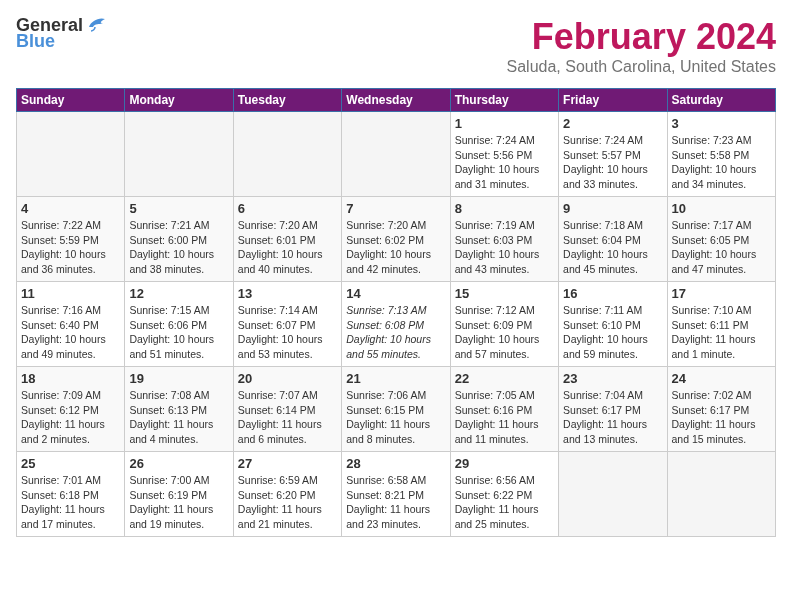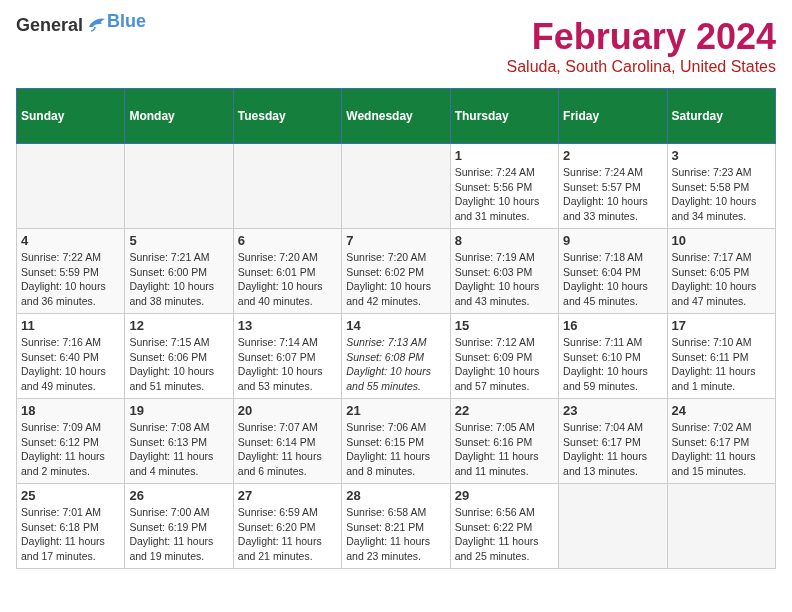--- a/index.html
+++ b/index.html
@@ -29,31 +29,31 @@
     .title-section {
       text-align: right;
     }
     .month-title {
       font-size: 36px;
       font-weight: bold;
       color: #be185d;
     }
     .location-title {
       font-size: 16px;
-      color: #b91c1c;
+      color: #737373;
     }
     .calendar-table {
       width: 100%;
       border-collapse: collapse;
       font-size: 11px;
     }
     .calendar-table th {
-      background-color: #15803d;
+      background-color: #701a75;
       color: #fff;
-      padding: 20px 4px;
+      padding: 4px 4px;
       text-align: left;
       font-size: 12px;
       border: 1px solid #3a6fa8;
     }
     .calendar-table td {
       border: 1px solid #ccc;
       vertical-align: top;
       padding: 4px;
       width: calc(100% / 7);
       height: 85px;
@@ -81,21 +81,21 @@
     }
     .row-odd td {
       background: #fff;
     }
   </style>
 </head>
 <body>
 
 <div class="header-section">
   <div class="logo">
-    <div style="display:flex;flex-direction:row;align-items:flex-start;">
+    <div style="display:flex;flex-direction:column;align-items:flex-start;">
       <div style="display:flex;align-items:center;">
         <span class="logo-text">General</span>
         <svg width="22" height="22" viewBox="0 0 22 22" style="margin-left:2px;margin-top:-4px;">
           <path d="M4 14 C6 8, 14 4, 20 6 C16 8, 14 10, 18 10 C14 12, 10 10, 8 14 Z" fill="#4a90d9"></path>
           <path d="M10 14 C10 16, 8 18, 6 18" stroke="#4a90d9" stroke-width="1.5" fill="none"></path>
         </svg>
       </div>
       <span class="logo-text" style="color:#4a90d9;margin-top:-4px;">Blue</span>
     </div>
   </div>

